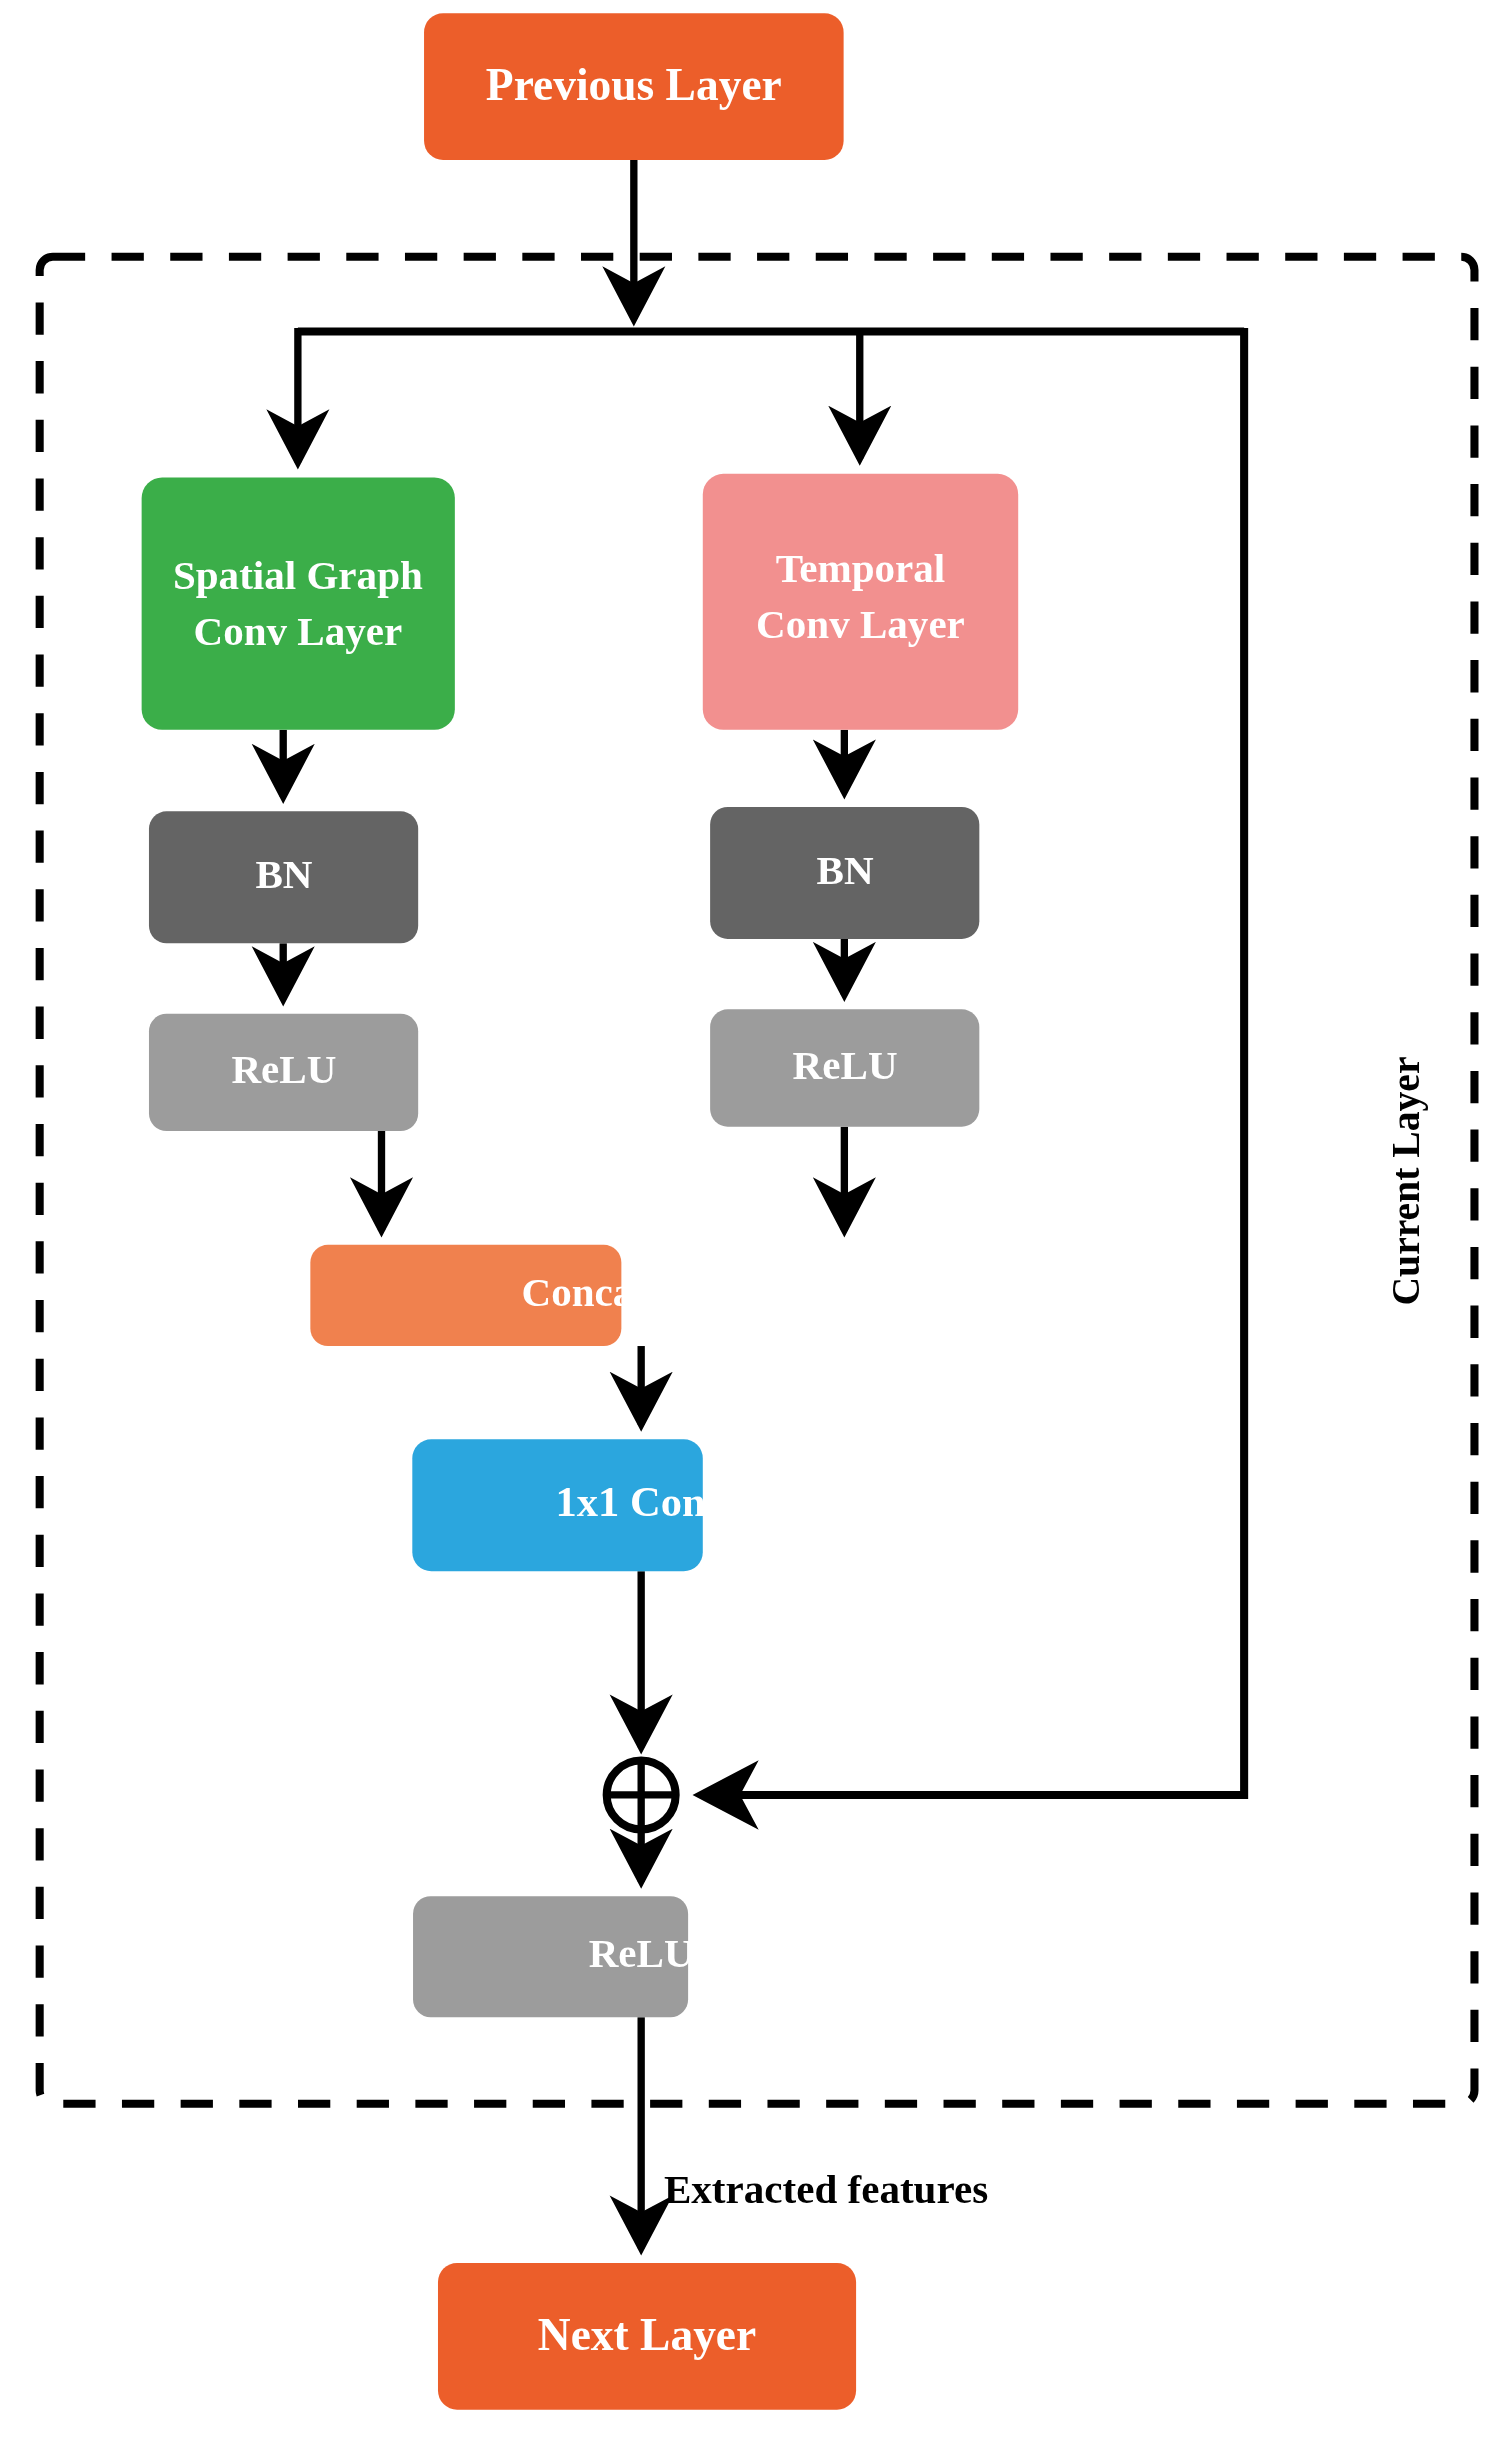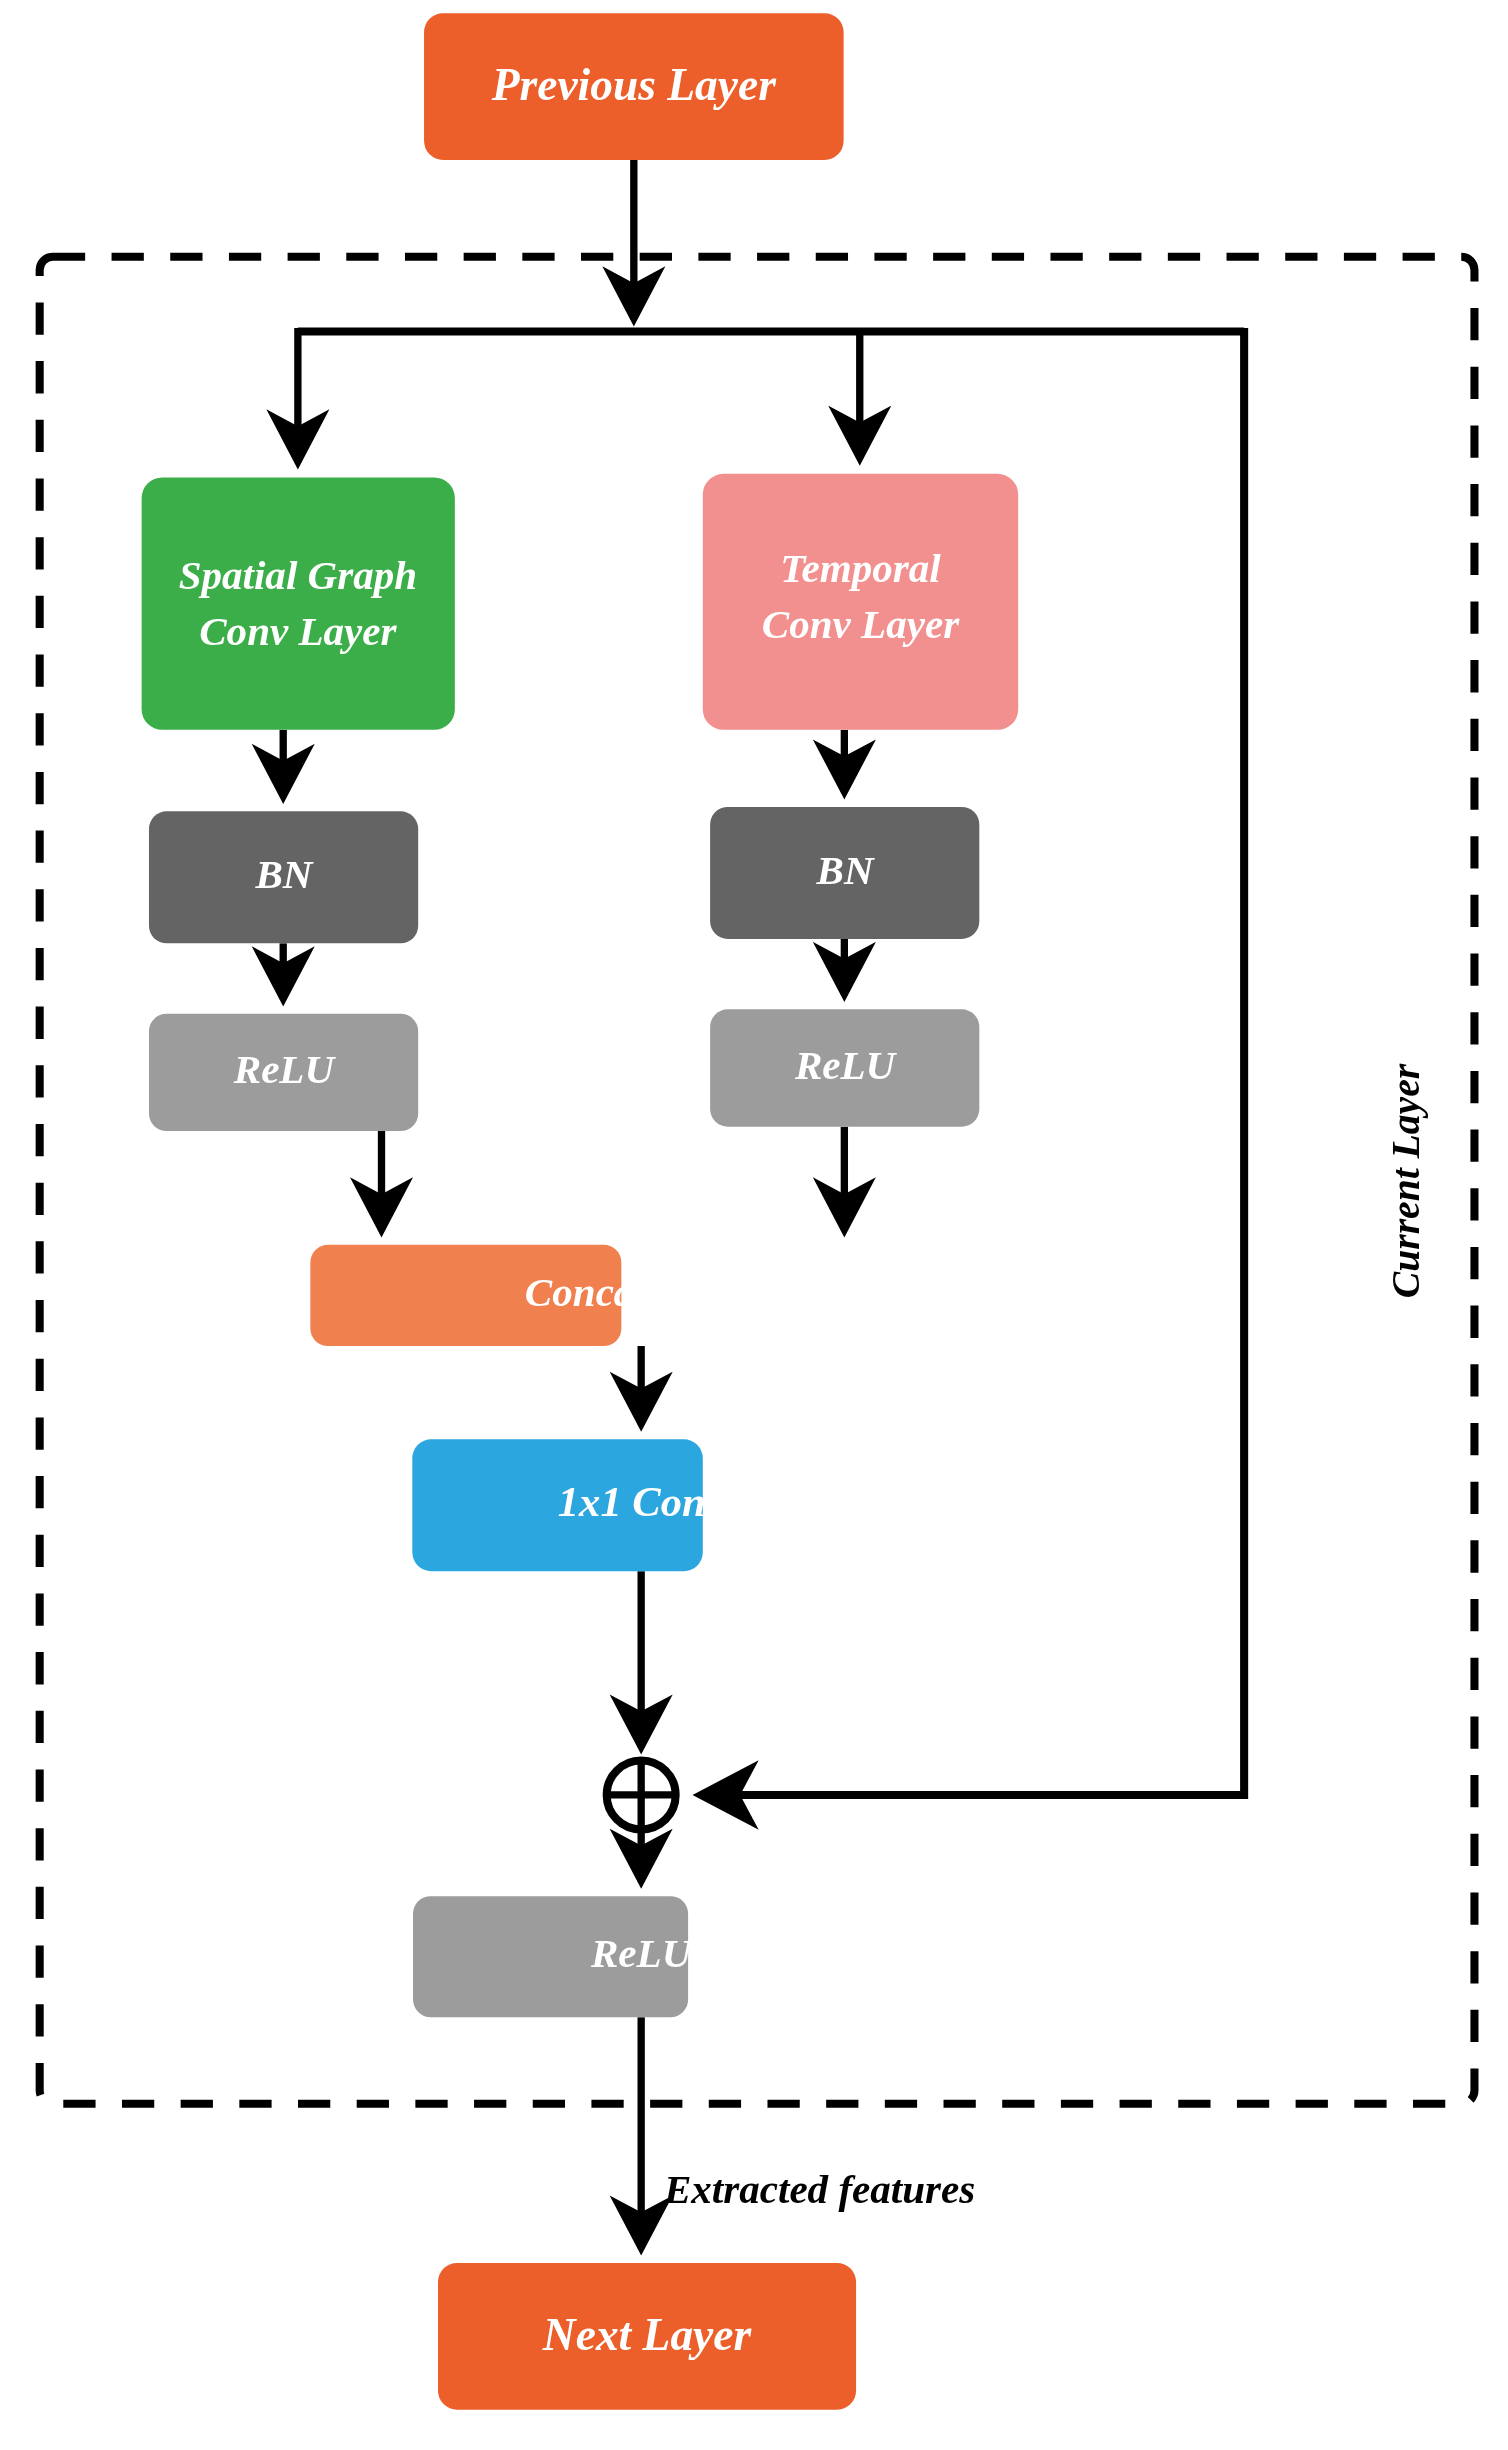--- a/index.html
+++ b/index.html
@@ -9,21 +9,20 @@
   }
   body {
     font-family: "Liberation Serif", "DejaVu Serif", serif;
   }
   #diagram-root {
     position: relative;
     width: 1509px;
     height: 2450px;
     background: #ffffff;
     overflow: hidden;
-    font-style: italic;
   }
   #diagram-svg {
     position: absolute;
     left: 0;
     top: 0;
     width: 1509px;
     height: 2450px;
   }
   .node-label {
     font-family: "Liberation Serif", "DejaVu Serif", serif;

